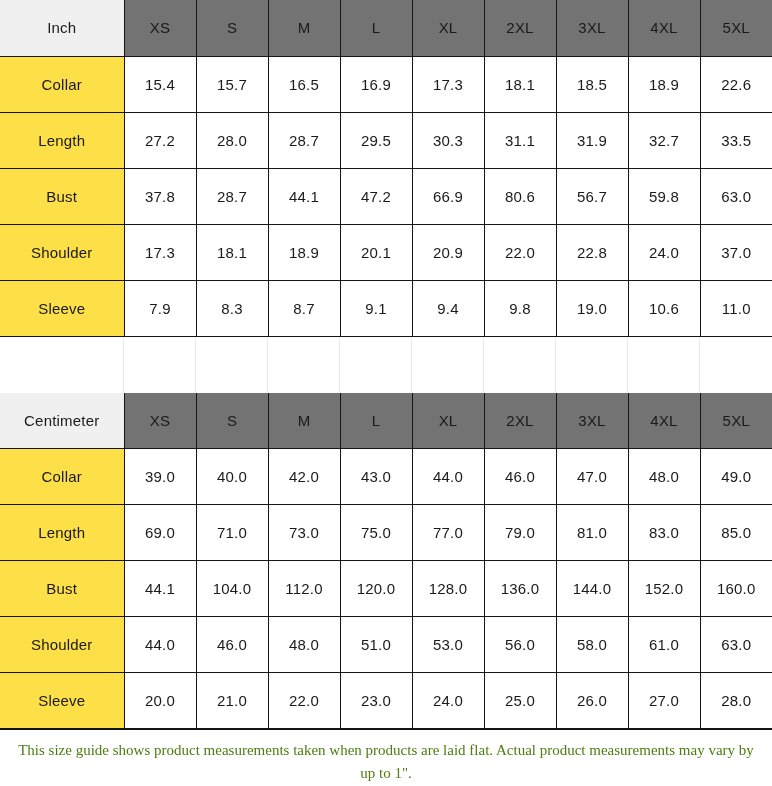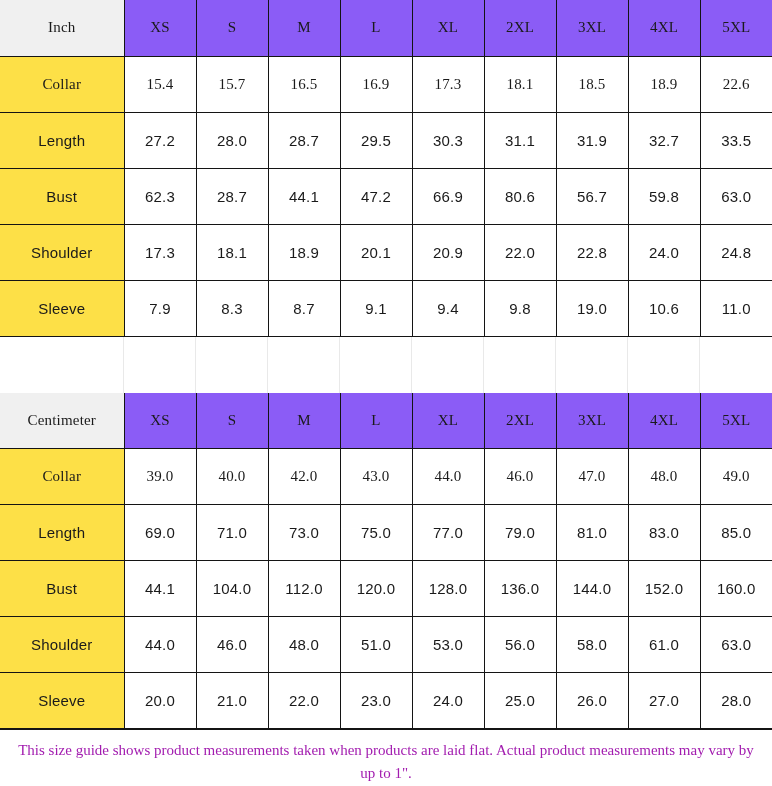--- a/index.html
+++ b/index.html
@@ -40,36 +40,36 @@
     text-align: center;
     vertical-align: middle;
     font-size: 15px;
     font-weight: 400;
     color: #1a1a1a;
     background: #ffffff;
     letter-spacing: 0.2px;
   }
 
   table.size-table th {
-    background: #8b5cf6;
+    background: #737373;
     font-weight: 400;
   }
 
   table.size-table td.row-label {
     background: #fde047;
   }
 
   table.size-table th.unit-label {
     background: #f0f0f0;
   }
 
   
   table.size-table tr > *:first-child { border-left: none; }
   table.size-table tr > *:last-child  { border-right: none; }
-  table.size-table tr:first-child > * { border-top: none; font-family: Liberation Serif, serif; }
+  table.size-table tr:first-child > * { border-top: none; }
 
   
   .spacer-band {
     width: 772px;
     height: 56px;
     display: flex;
     background: #ffffff;
   }
   .spacer-band .spacer-cell {
     height: 56px;
@@ -80,21 +80,21 @@
   .spacer-band .spacer-cell.size-cell  { width: 72px; }
   .spacer-band .spacer-cell:last-child { border-right: none; }
 
   .footer-note {
     width: 772px;
     border-top: 1px solid #141414;
     padding: 9px 16px 0 16px;
     font-family: "Liberation Serif", serif;
     font-size: 15px;
     line-height: 1.55;
-    color: #a21caf;
+    color: #4d7c0f;
     text-align: center;
   }
 </style>
 </head>
 <body>
 
 <div class="size-guide">
 
   <table class="size-table">
     <colgroup>
@@ -143,41 +143,41 @@
         <td>28.7</td>
         <td>29.5</td>
         <td>30.3</td>
         <td>31.1</td>
         <td>31.9</td>
         <td>32.7</td>
         <td>33.5</td>
       </tr>
       <tr>
         <td class="row-label">Bust</td>
-        <td>62.3</td>
+        <td>37.8</td>
         <td>28.7</td>
         <td>44.1</td>
         <td>47.2</td>
         <td>66.9</td>
         <td>80.6</td>
         <td>56.7</td>
         <td>59.8</td>
         <td>63.0</td>
       </tr>
       <tr>
         <td class="row-label">Shoulder</td>
         <td>17.3</td>
         <td>18.1</td>
         <td>18.9</td>
         <td>20.1</td>
         <td>20.9</td>
         <td>22.0</td>
         <td>22.8</td>
         <td>24.0</td>
-        <td>24.8</td>
+        <td>37.0</td>
       </tr>
       <tr>
         <td class="row-label">Sleeve</td>
         <td>7.9</td>
         <td>8.3</td>
         <td>8.7</td>
         <td>9.1</td>
         <td>9.4</td>
         <td>9.8</td>
         <td>19.0</td>

